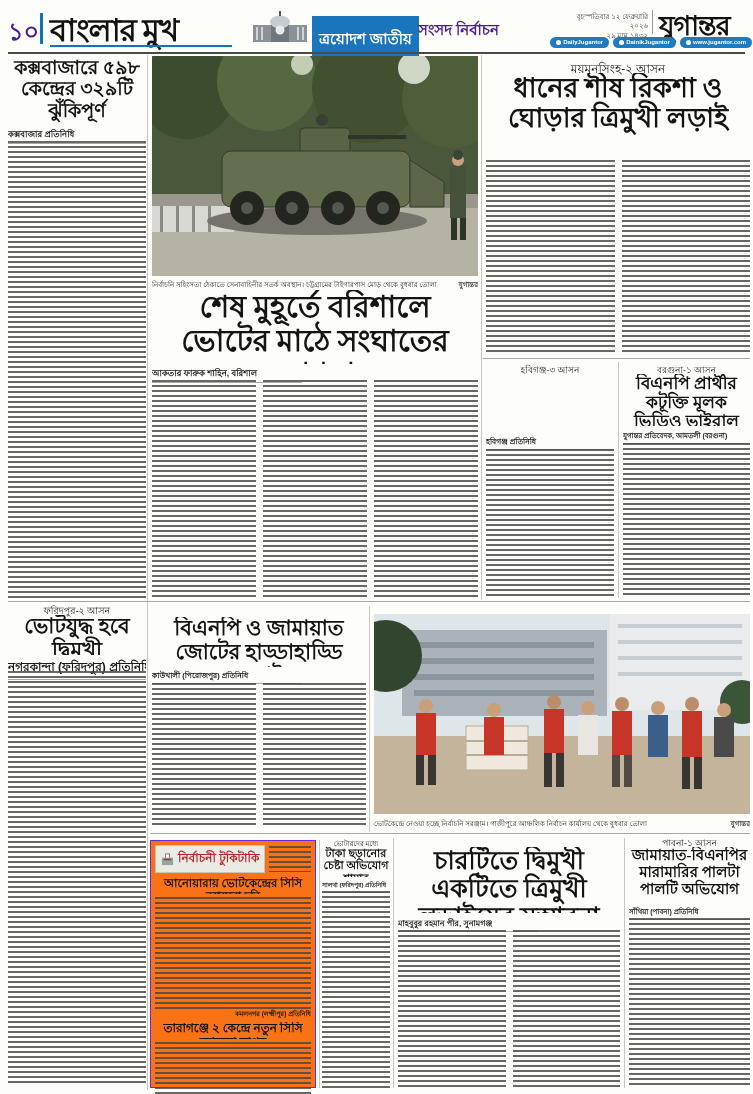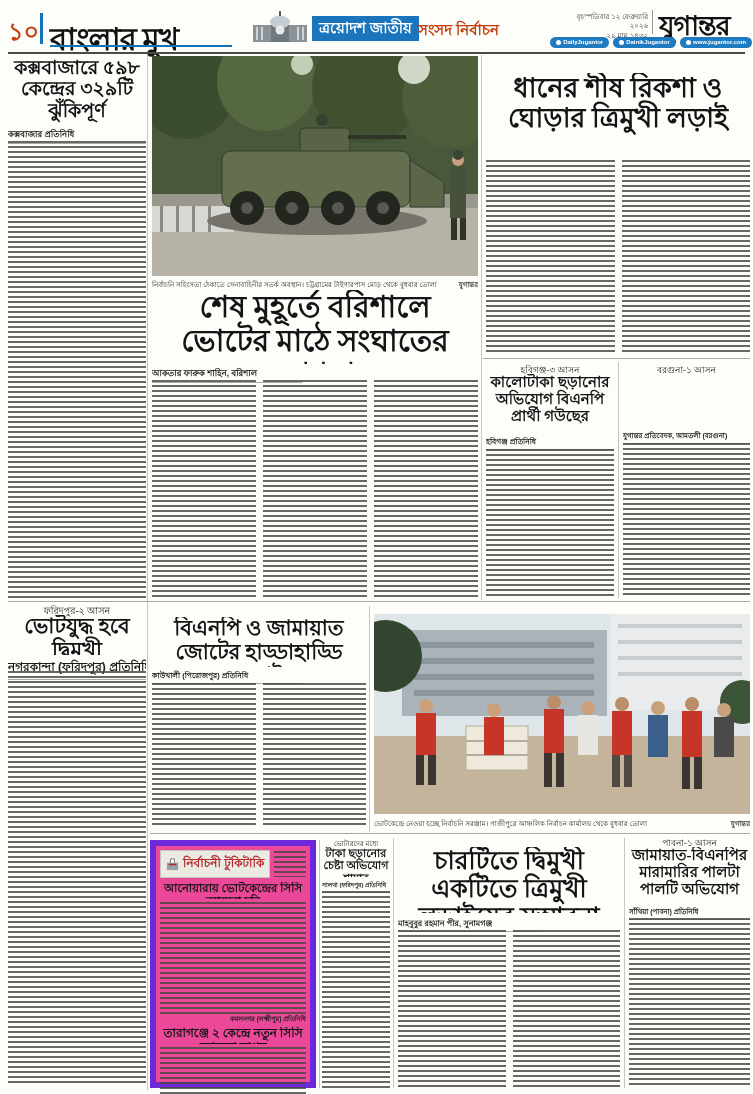--- a/index.html
+++ b/index.html
@@ -11,55 +11,55 @@
   .byline{font-weight:bold;color:#1b1b1b;border-bottom:1px solid #a9a9a2;padding-bottom:1px;overflow:hidden;white-space:nowrap;}
   .greek{background-image:repeating-linear-gradient(to bottom,#474742 0px,#474742 2.4px,rgba(0,0,0,0) 2.4px,rgba(0,0,0,0) 5px);opacity:.82;}
   .cols{display:flex;gap:7px;}
   .cols>div{flex:1;}
   .vrule{width:1px;background:#c8c8c0;}
   .hrule{height:1px;background:#a8a8a0;}
   .caption{display:flex;justify-content:space-between;align-items:flex-end;font-size:7px;color:#222;overflow:hidden;white-space:nowrap;}
   .caption .credit{font-weight:bold;margin-left:6px;color:#444;}
   .pill{display:inline-flex;align-items:center;gap:2px;background:#1e7bc0;color:#fff;font-size:6px;font-weight:bold;border-radius:6px;padding:1px 6px;height:9px;line-height:9px;}
   .pill .dot{width:5px;height:5px;border-radius:50%;background:#fff;display:inline-block;}
-  .blue{color:#c2410c;}
-  .brief-box{border:6px solid #6d28d9;background:#ec4899;}
+  .blue{color:#4c1d95;}
+  .brief-box{border:1px solid #6d28d9;background:#f97316;}
   .brief-title{display:flex;align-items:center;gap:4px;background:#ebebE3;border:1px solid #c4c4ba;padding:3px 5px;}
   .brief-title span{color:#b5282c;font-weight:bold;font-size:12px;white-space:nowrap;}
   .brief-h{font-family:"Liberation Serif","DejaVu Serif",serif;font-weight:bold;color:#141414;text-align:center;line-height:1.15;overflow:hidden;}
   .brief-credit{font-weight:bold;font-size:6.5px;text-align:right;color:#1b1b1b;overflow:hidden;white-space:nowrap;}
   .masthead{font-family:"Liberation Serif","DejaVu Serif",serif;font-weight:bold;color:#111;letter-spacing:-1px;}
   .datebox{font-size:7px;color:#333;text-align:right;line-height:1.35;}
   .photo{overflow:hidden;background:#ccc;}
   .photo svg{display:block;}
 </style>
 </head>
 <body>
 
 <div class="page">
 
   <div class="abs blue" style="left:8px;top:13px;font-size:24px;font-weight:bold;font-family:'Liberation Serif',serif;">১০</div>
   <div class="abs" style="left:40px;top:13px;width:3px;height:31px;background:#1273b8;"></div>
-  <div class="abs blue masthead" style="left:50px;top:6px;font-size:31px;white-space:nowrap;margin-top:9px;">বাংলার মুখ</div>
+  <div class="abs blue masthead" style="left:50px;top:6px;font-size:31px;white-space:nowrap;">বাংলার মুখ</div>
   <div class="abs" style="left:50px;top:45px;width:182px;height:2px;background:#1273b8;"></div>
 
   <div class="abs" style="left:252px;top:10px;width:56px;height:34px;">
     <svg width="56" height="34" viewBox="0 0 56 34">
       <rect x="1" y="15" width="54" height="17" fill="#8a9197"></rect>
       <rect x="4" y="17" width="2" height="13" fill="#cfd4d8"></rect>
         <rect x="9" y="17" width="2" height="13" fill="#cfd4d8"></rect>
       <rect x="45" y="17" width="2" height="13" fill="#cfd4d8"></rect>
         <rect x="50" y="17" width="2" height="13" fill="#cfd4d8"></rect>
       <rect x="19" y="12" width="18" height="20" fill="#6f787e"></rect>
       <ellipse cx="28" cy="12" rx="10" ry="6.5" fill="#c6cdd2"></ellipse>
       <rect x="27" y="1" width="2" height="5" fill="#555"></rect>
       <circle cx="28" cy="20" r="4.5" fill="#e8eaec"></circle>
     </svg>
   </div>
-  <div class="abs" style="left:312px;top:16px;background:#1a75bc;color:#fff;font-weight:bold;font-size:15px;padding:0 7px;white-space:nowrap;font-family:'Liberation Serif',serif;">ত্রয়োদশ জাতীয়</div>
+  <div class="abs" style="left:312px;top:16px;background:#1a75bc;color:#fff;font-weight:bold;font-size:15px;padding:11px 7px;white-space:nowrap;font-family:'Liberation Serif',serif;">ত্রয়োদশ জাতীয়</div>
   <div class="abs blue" style="left:418px;top:18px;font-weight:bold;font-size:15px;white-space:nowrap;font-family:'Liberation Serif',serif;">সংসদ নির্বাচন</div>
 
   <div class="abs datebox" style="left:558px;top:12px;width:90px;">
     <div>বৃহস্পতিবার ১২ ফেব্রুয়ারি ২০২৬</div>
     <div>২৯ মাঘ ১৪৩২</div>
   </div>
   <div class="abs" style="left:652px;top:10px;width:1px;height:24px;background:#999;"></div>
   <div class="abs masthead" style="left:659px;top:5px;font-size:27px;white-space:nowrap;">যুগান্তর</div>
   <div class="abs" style="left:556px;top:37px;width:196px;display:flex;gap:4px;justify-content:flex-end;">
     <span class="pill">
@@ -132,36 +132,37 @@
   <div class="abs hl" style="left:152px;top:290px;width:326px;height:74px;font-size:30px;">শেষ মুহূর্তে বরিশালে ভোটের মাঠে সংঘাতের আশঙ্কা</div>
   <div class="abs byline" style="left:152px;top:367px;width:150px;font-size:8.5px;">আকতার ফারুক শাহিন, বরিশাল</div>
   <div class="abs cols" style="left:152px;top:380px;width:326px;height:218px;">
     <div class="greek"></div>
     <div class="greek"></div>
     <div class="greek"></div>
   </div>
 
   <div class="abs vrule" style="left:481px;top:55px;height:545px;"></div>
 
+  <div class="abs kicker" style="left:486px;top:60px;width:264px;font-size:12px;">ময়মনসিংহ-২ আসন</div>
   <div class="abs hl" style="left:486px;top:73px;width:264px;height:68px;font-size:27px;">ধানের শীষ রিকশা ও ঘোড়ার ত্রিমুখী লড়াই</div>
   <div class="abs cols" style="left:486px;top:160px;width:264px;height:194px;">
     <div class="greek"></div>
     <div class="greek"></div>
   </div>
 
   <div class="abs hrule" style="left:483px;top:358px;width:267px;"></div>
 
   <div class="abs kicker" style="left:486px;top:363px;width:128px;font-size:9px;">হবিগঞ্জ-৩ আসন</div>
-  <div class="abs hl" style="left:486px;top:374px;width:128px;height:58px;font-size:15px;">কালোটাকা ছড়ানোর অভিযোগ বিএনপি প্রার্থী গউছের</div>
   <div class="abs byline" style="left:486px;top:436px;width:128px;font-size:7.5px;">হবিগঞ্জ প্রতিনিধি</div>
   <div class="abs greek" style="left:486px;top:449px;width:128px;height:149px;"></div>
 
   <div class="abs vrule" style="left:618px;top:362px;height:236px;"></div>
 
   <div class="abs kicker" style="left:623px;top:363px;width:127px;font-size:9px;">বরগুনা-১ আসন</div>
+  <div class="abs hl" style="left:623px;top:374px;width:127px;height:52px;font-size:17px;">বিএনপি প্রার্থীর কটূক্তি মূলক ভিডিও ভাইরাল</div>
   <div class="abs byline" style="left:623px;top:430px;width:127px;font-size:7px;">যুগান্তর প্রতিবেদক, আমতলী (বরগুনা)</div>
   <div class="abs greek" style="left:623px;top:443px;width:127px;height:155px;"></div>
 
   <div class="abs hrule" style="left:8px;top:601px;width:742px;"></div>
 
   <div class="abs hl" style="left:152px;top:617px;width:214px;height:50px;font-size:21px;">বিএনপি ও জামায়াত জোটের হাড্ডাহাড্ডি লড়াই</div>
   <div class="abs byline" style="left:152px;top:670px;width:150px;font-size:7.5px;">কাউখালী (পিরোজপুর) প্রতিনিধি</div>
   <div class="abs cols" style="left:152px;top:683px;width:214px;height:145px;">
     <div class="greek"></div>
     <div class="greek"></div>

